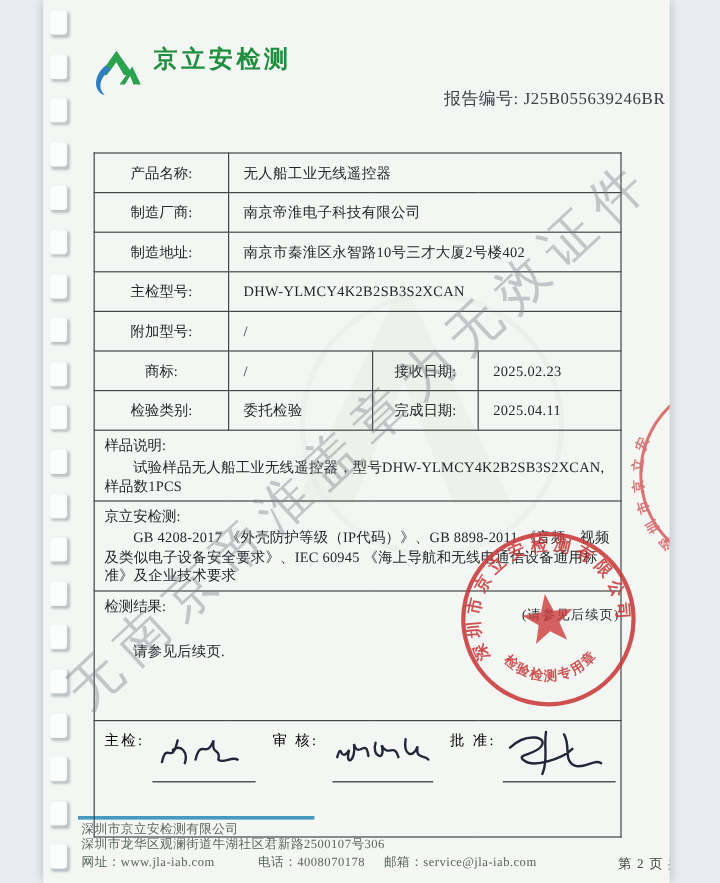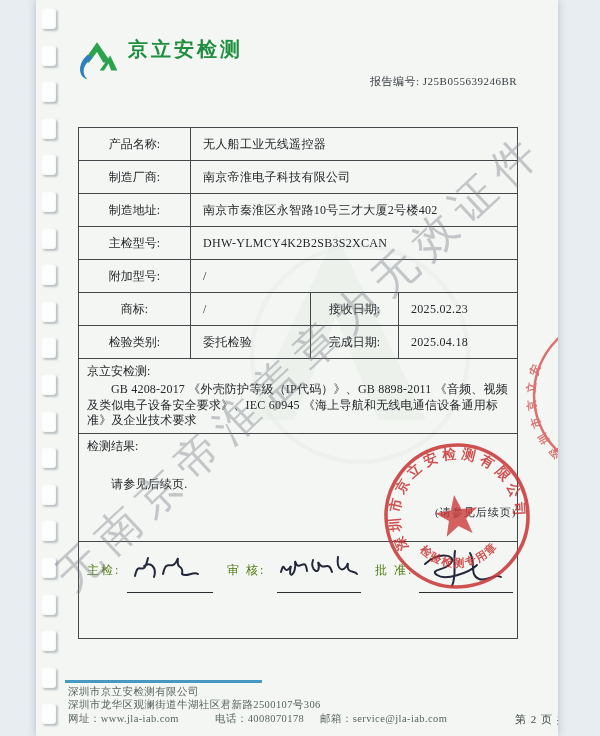--- a/index.html
+++ b/index.html
@@ -8,21 +8,21 @@
   .paper{position:absolute;left:36px;top:0;width:522px;height:736px;background:#f4f6f3;
          box-shadow:0 0 8px rgba(60,80,90,.3);overflow:hidden;}
   
   .hole{position:absolute;left:5px;width:15px;height:21px;background:#fcfdfd;border-radius:3px;
         box-shadow:inset 0 0 2px rgba(0,0,0,.10), 2px 2px 2px rgba(140,152,158,.55);}
   
   .logo{position:absolute;left:38px;top:36px;display:flex;gap:8px;}
   .logo-text{font-family:"Liberation Sans","DejaVu Sans",sans-serif;font-weight:bold;font-size:20px;
              color:#1f8f3f;letter-spacing:3px;}
   
-  .report-no{position:absolute;left:334px;top:74px;font-size:11px;color:#3a4045;letter-spacing:.5px;}
+  .report-no{position:absolute;left:334px;top:74px;font-size:14px;color:#3a4045;letter-spacing:.5px;}
   
   .wm-logo{position:absolute;left:150px;top:180px;opacity:.12;pointer-events:none;}
   
   .wm-text{position:absolute;left:-106px;top:332px;width:740px;text-align:center;white-space:nowrap;
            transform:rotate(-43deg);font-size:44px;letter-spacing:10px;color:rgba(122,128,136,.40);
            pointer-events:none;z-index:5;}
   
   .doc-table{position:absolute;left:42px;top:127px;width:440px;border-collapse:collapse;z-index:2;
              table-layout:fixed;}
   .doc-table td{border:1px solid #44474a;font-size:12px;color:#24282b;vertical-align:middle;
@@ -31,21 +31,21 @@
   .doc-table td.val{padding-left:12px;letter-spacing:.3px;}
   .r td{height:30px;}
   .block{vertical-align:top !important;padding:4px 8px;}
   .blab{font-size:12px;}
   .btext{font-size:12px;line-height:1.3;margin-top:2px;text-indent:2em;letter-spacing:.2px;}
   td.sample{height:49px;}
   td.method{height:55px;}
   td.result{height:99px;}
   td.sigrow{height:96px;padding:0;}
   .sigwrap{position:relative;width:100%;height:96px;}
-  .siglab{position:absolute;top:20px;font-size:12px;color:#4d7c0f;letter-spacing:2px;}
+  .siglab{position:absolute;top:8px;font-size:12px;color:#000000;letter-spacing:2px;}
   .sigline{position:absolute;top:50px;border-bottom:1.5px solid #2a2d30;height:0;}
   .sig{position:absolute;z-index:3;}
   .sig path{fill:none;stroke:#23273a;stroke-width:2;stroke-linecap:round;}
   
   .seal-note{position:absolute;left:399px;top:505px;font-size:11px;color:#2b2f33;z-index:2;letter-spacing:1px;}
   
   .stamp{position:absolute;left:345px;top:440px;width:152px;height:152px;opacity:.88;z-index:6;
          transform:rotate(-8deg);}
   .stamp-partial{position:absolute;left:470px;top:313px;width:88px;height:168px;opacity:.75;z-index:6;}
   
@@ -140,21 +140,27 @@
       <tr class="r">
         <td class="lab">商标:</td>
         <td class="val">/</td>
         <td class="lab">接收日期:</td>
         <td class="val">2025.02.23</td>
       </tr>
       <tr class="r">
         <td class="lab">检验类别:</td>
         <td class="val">委托检验</td>
         <td class="lab">完成日期:</td>
-        <td class="val">2025.04.18</td>
+        <td class="val">2025.04.11</td>
+      </tr>
+      <tr>
+        <td colspan="4" class="block sample">
+          <div class="blab">样品说明:</div>
+          <div class="btext">试验样品无人船工业无线遥控器，型号DHW-YLMCY4K2B2SB3S2XCAN, 样品数1PCS</div>
+        </td>
       </tr>
       <tr>
         <td colspan="4" class="block method">
           <div class="blab">京立安检测:</div>
           <div class="btext">GB 4208-2017 《外壳防护等级（IP代码）》、GB 8898-2011 《音频、视频及类似电子设备安全要求》、IEC 60945 《海上导航和无线电通信设备通用标准》及企业技术要求</div>
         </td>
       </tr>
       <tr>
         <td colspan="4" class="block result">
           <div class="blab">检测结果:</div>

